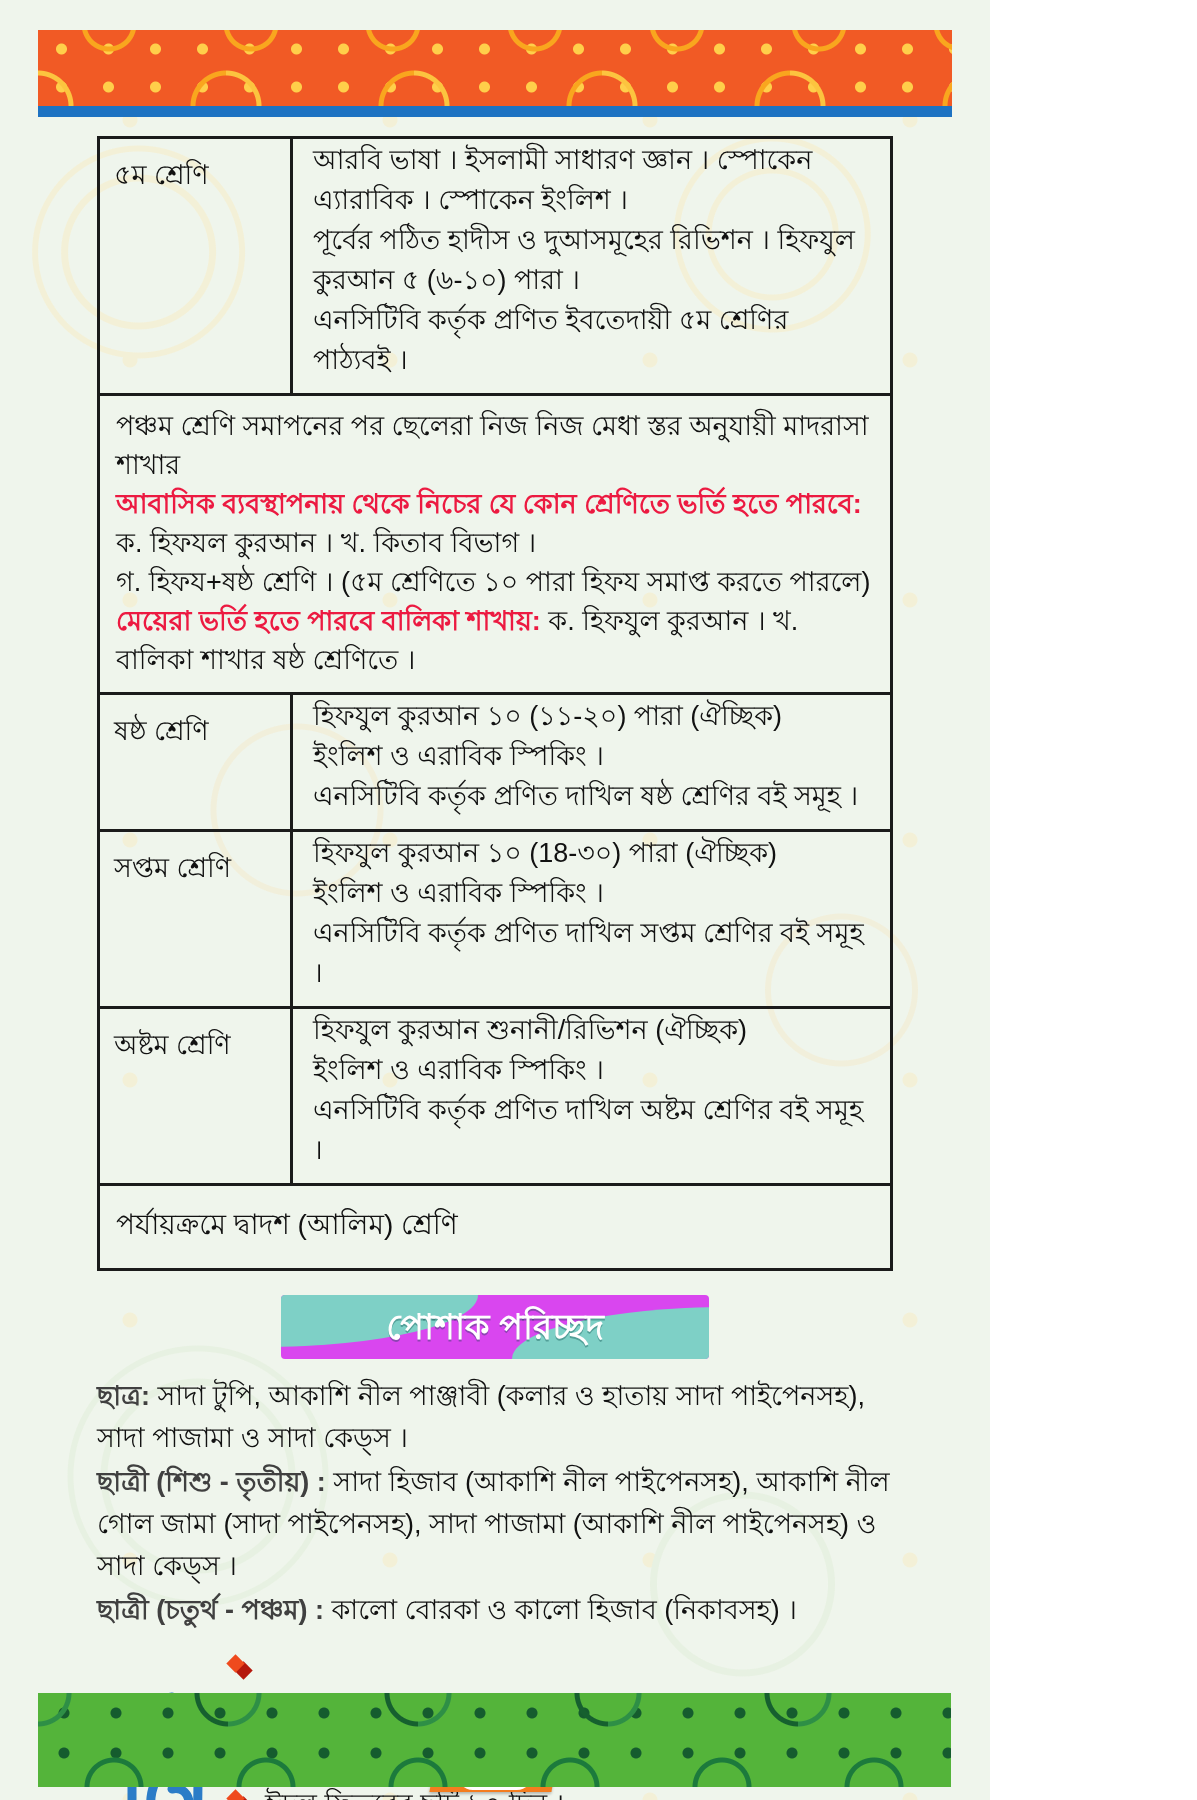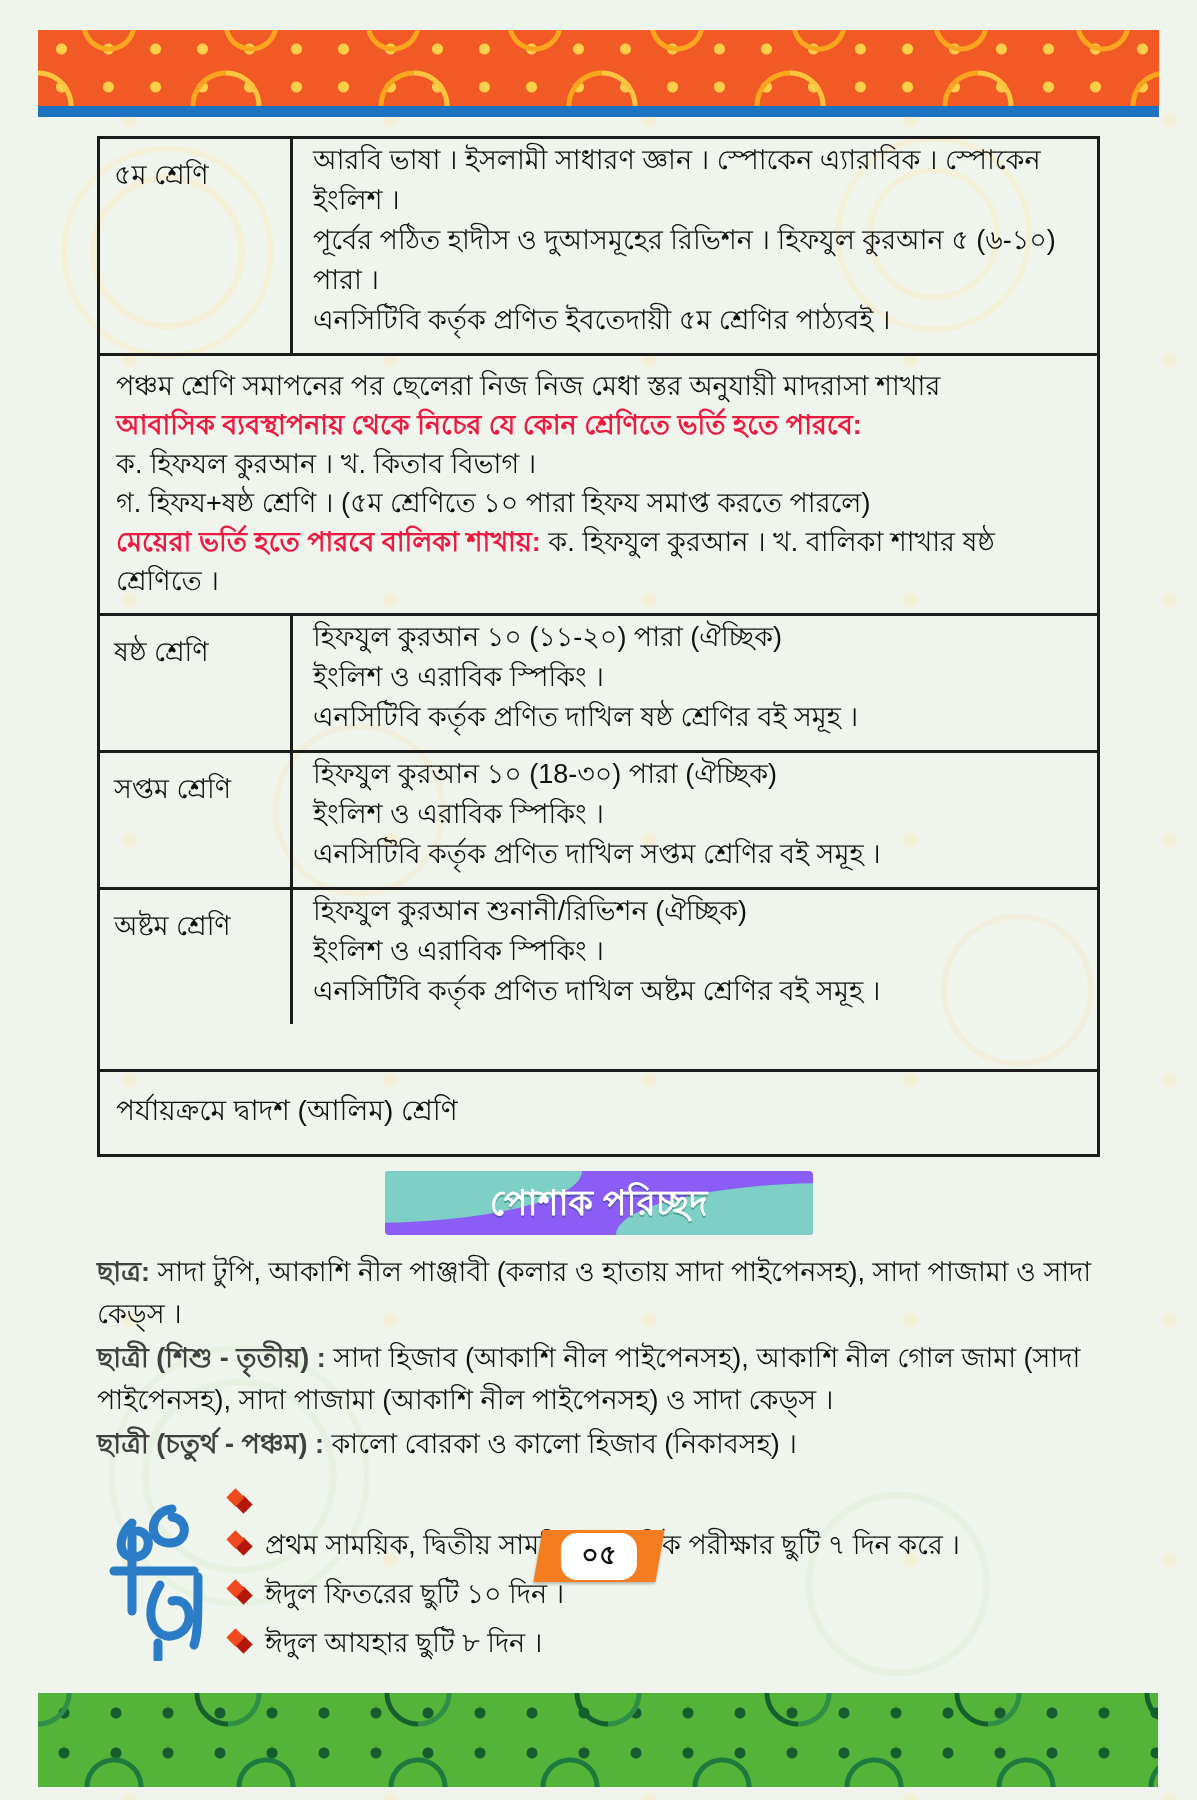--- a/index.html
+++ b/index.html
@@ -1,16 +1,16 @@
 <!DOCTYPE html>
 <html><head>
 <meta charset="utf-8">
 <style>
   html,body{margin:0;padding:0;background:#ffffff;}
-  .page{position:relative;width:1197px;height:1800px;background:#eff5ec;overflow:hidden;
+  .page{position:relative;width:990px;height:1800px;background:#eff5ec;overflow:hidden;
         font-family:"Liberation Sans","DejaVu Sans",sans-serif;color:#111;}
   
   .page::before{content:"";position:absolute;inset:0;z-index:0;opacity:.65;pointer-events:none;
     background-image:
       radial-gradient(circle at 14% 14%, transparent 70px, #f6eecd 71px 77px, transparent 78px, transparent 100px, #f6eecd 101px 106px, transparent 107px),
       radial-gradient(circle at 78% 13%, transparent 60px, #f6eecd 61px 66px, transparent 67px, transparent 92px, #f6eecd 93px 98px, transparent 99px),
       radial-gradient(circle at 30% 45%, transparent 80px, #f3ecd3 81px 86px, transparent 87px),
       radial-gradient(circle at 85% 55%, transparent 70px, #f3ecd3 71px 76px, transparent 77px),
       radial-gradient(circle at 20% 82%, transparent 90px, #e4efdd 91px 97px, transparent 98px, transparent 124px, #e4efdd 125px 130px, transparent 131px),
       radial-gradient(circle at 75% 88%, transparent 85px, #e4efdd 86px 92px, transparent 93px),
@@ -33,25 +33,25 @@
   .curriculum{margin:19px 97px 0 97px;border:3px solid #1b1b1b;}
   .t-row{display:flex;border-top:3px solid #1b1b1b;}
   .t-row:first-child{border-top:none;}
   .t-label{width:168px;flex:0 0 168px;border-right:3px solid #1b1b1b;
            padding:16px 8px 8px 14px;font-size:27px;line-height:40px;}
   .t-content{flex:1;padding:1px 18px 13px 20px;}
   .t-line{font-size:27px;line-height:40px;}
   .note-block{display:block;padding:11px 14px 12px 16px;}
   .note-block .t-line{line-height:39px;}
   .red-strong{color:#ec1a41;font-weight:bold;}
-  .tbl-footer{padding:17px 14px 18px 16px;font-size:28px;margin-top:45px;}
-
-  
-  .dress-badge{position:relative;width:428px;height:64px;margin:14px auto 0 auto;
-               background:#8b5cf6;border-radius:4px;overflow:hidden;}
+  .tbl-footer{padding:17px 14px 18px 16px;font-size:28px;}
+
+  
+  .dress-badge{position:relative;width:428px;height:64px;margin:24px auto 0 auto;
+               background:#d946ef;border-radius:4px;overflow:hidden;}
   .dress-badge::before{content:"";position:absolute;left:-18px;top:0;width:215px;height:52px;
                background:#7ed0c6;border-bottom-right-radius:100% 100%;}
   .dress-badge::after{content:"";position:absolute;right:-18px;bottom:0;width:215px;height:52px;
                background:#7ed0c6;border-top-left-radius:100% 100%;}
   .dress-badge span{position:relative;z-index:2;display:block;text-align:center;
                font-size:35px;font-weight:bold;color:#fff;line-height:64px;
                text-shadow:0 2px 0 rgba(0,70,66,.35);}
 
   
   .dress-list{margin:16px 97px 0 97px;}

